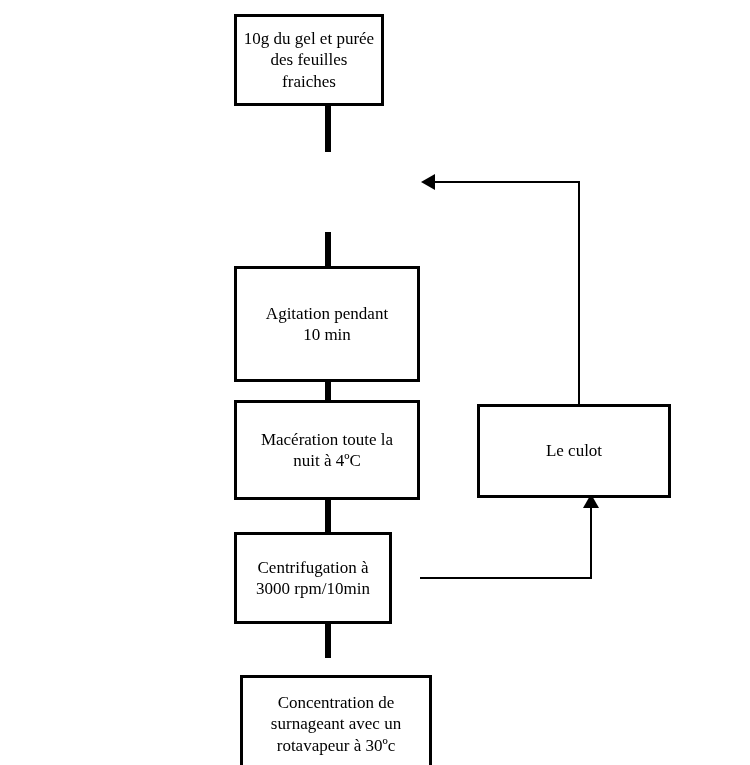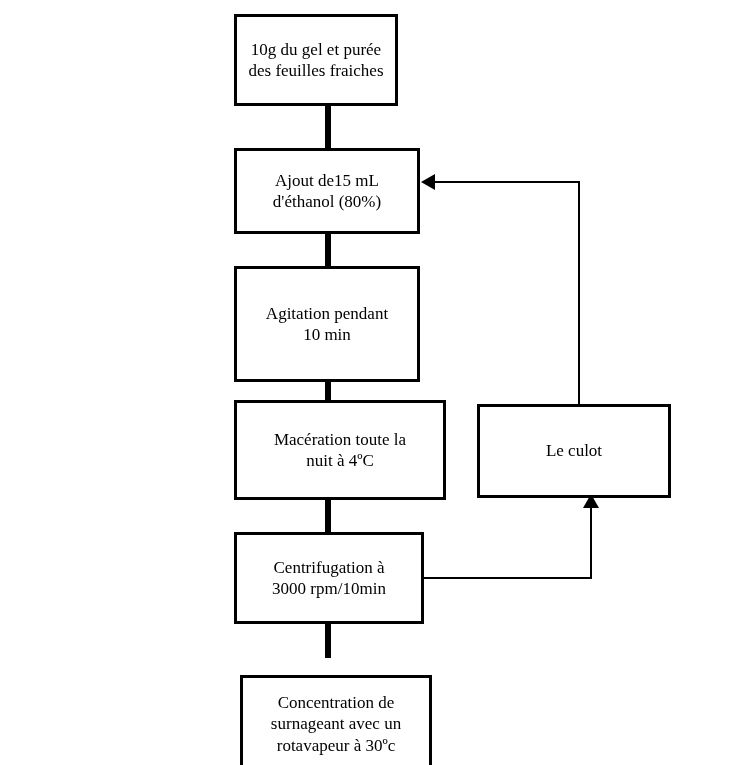--- a/index.html
+++ b/index.html
@@ -71,41 +71,37 @@
   <div class="conn v-thick" style="left:325px; top:622px; height:36px;"></div>
 
   <div class="conn h-thin" style="left:420px; top:577px; width:172px;"></div>
   <div class="conn v-thin" style="left:590px; top:508px; height:70px;"></div>
   <div class="arrow arrow-up" style="left:583px; top:494px;"></div>
 
   <div class="conn v-thin" style="left:578px; top:182px; height:222px;"></div>
   <div class="conn h-thin" style="left:432px; top:181px; width:148px;"></div>
   <div class="arrow arrow-left" style="left:421px; top:174px;"></div>
 
-  <div class="node" style="left:234px; top:14px; width:164px; height:92px;">
+  <div class="node" style="left:234px; top:14px; width:150px; height:92px;">
     <span class="lines">10g du gel et purée
 des feuilles fraiches</span>
   </div>
 
-  <div class="node" style="left:234px; top:148px; width:186px; height:86px;">
-    <span class="lines">Ajout de15 mL
-d'éthanol (80%)</span>
-  </div>
 
   <div class="node" style="left:234px; top:266px; width:186px; height:116px;">
     <span class="lines">Agitation pendant
 10 min</span>
   </div>
 
-  <div class="node" style="left:234px; top:400px; width:212px; height:100px;">
+  <div class="node" style="left:234px; top:400px; width:186px; height:100px;">
     <span class="lines">Macération toute la
 nuit à 4ºC</span>
   </div>
 
-  <div class="node" style="left:234px; top:532px; width:190px; height:92px;">
+  <div class="node" style="left:234px; top:532px; width:158px; height:92px;">
     <span class="lines">Centrifugation à
 3000 rpm/10min</span>
   </div>
 
   <div class="node" style="left:240px; top:656px; width:192px; height:98px;margin-top:19px;">
     <span class="lines">Concentration de
 surnageant avec un
 rotavapeur à 30ºc</span>
   </div>
 

